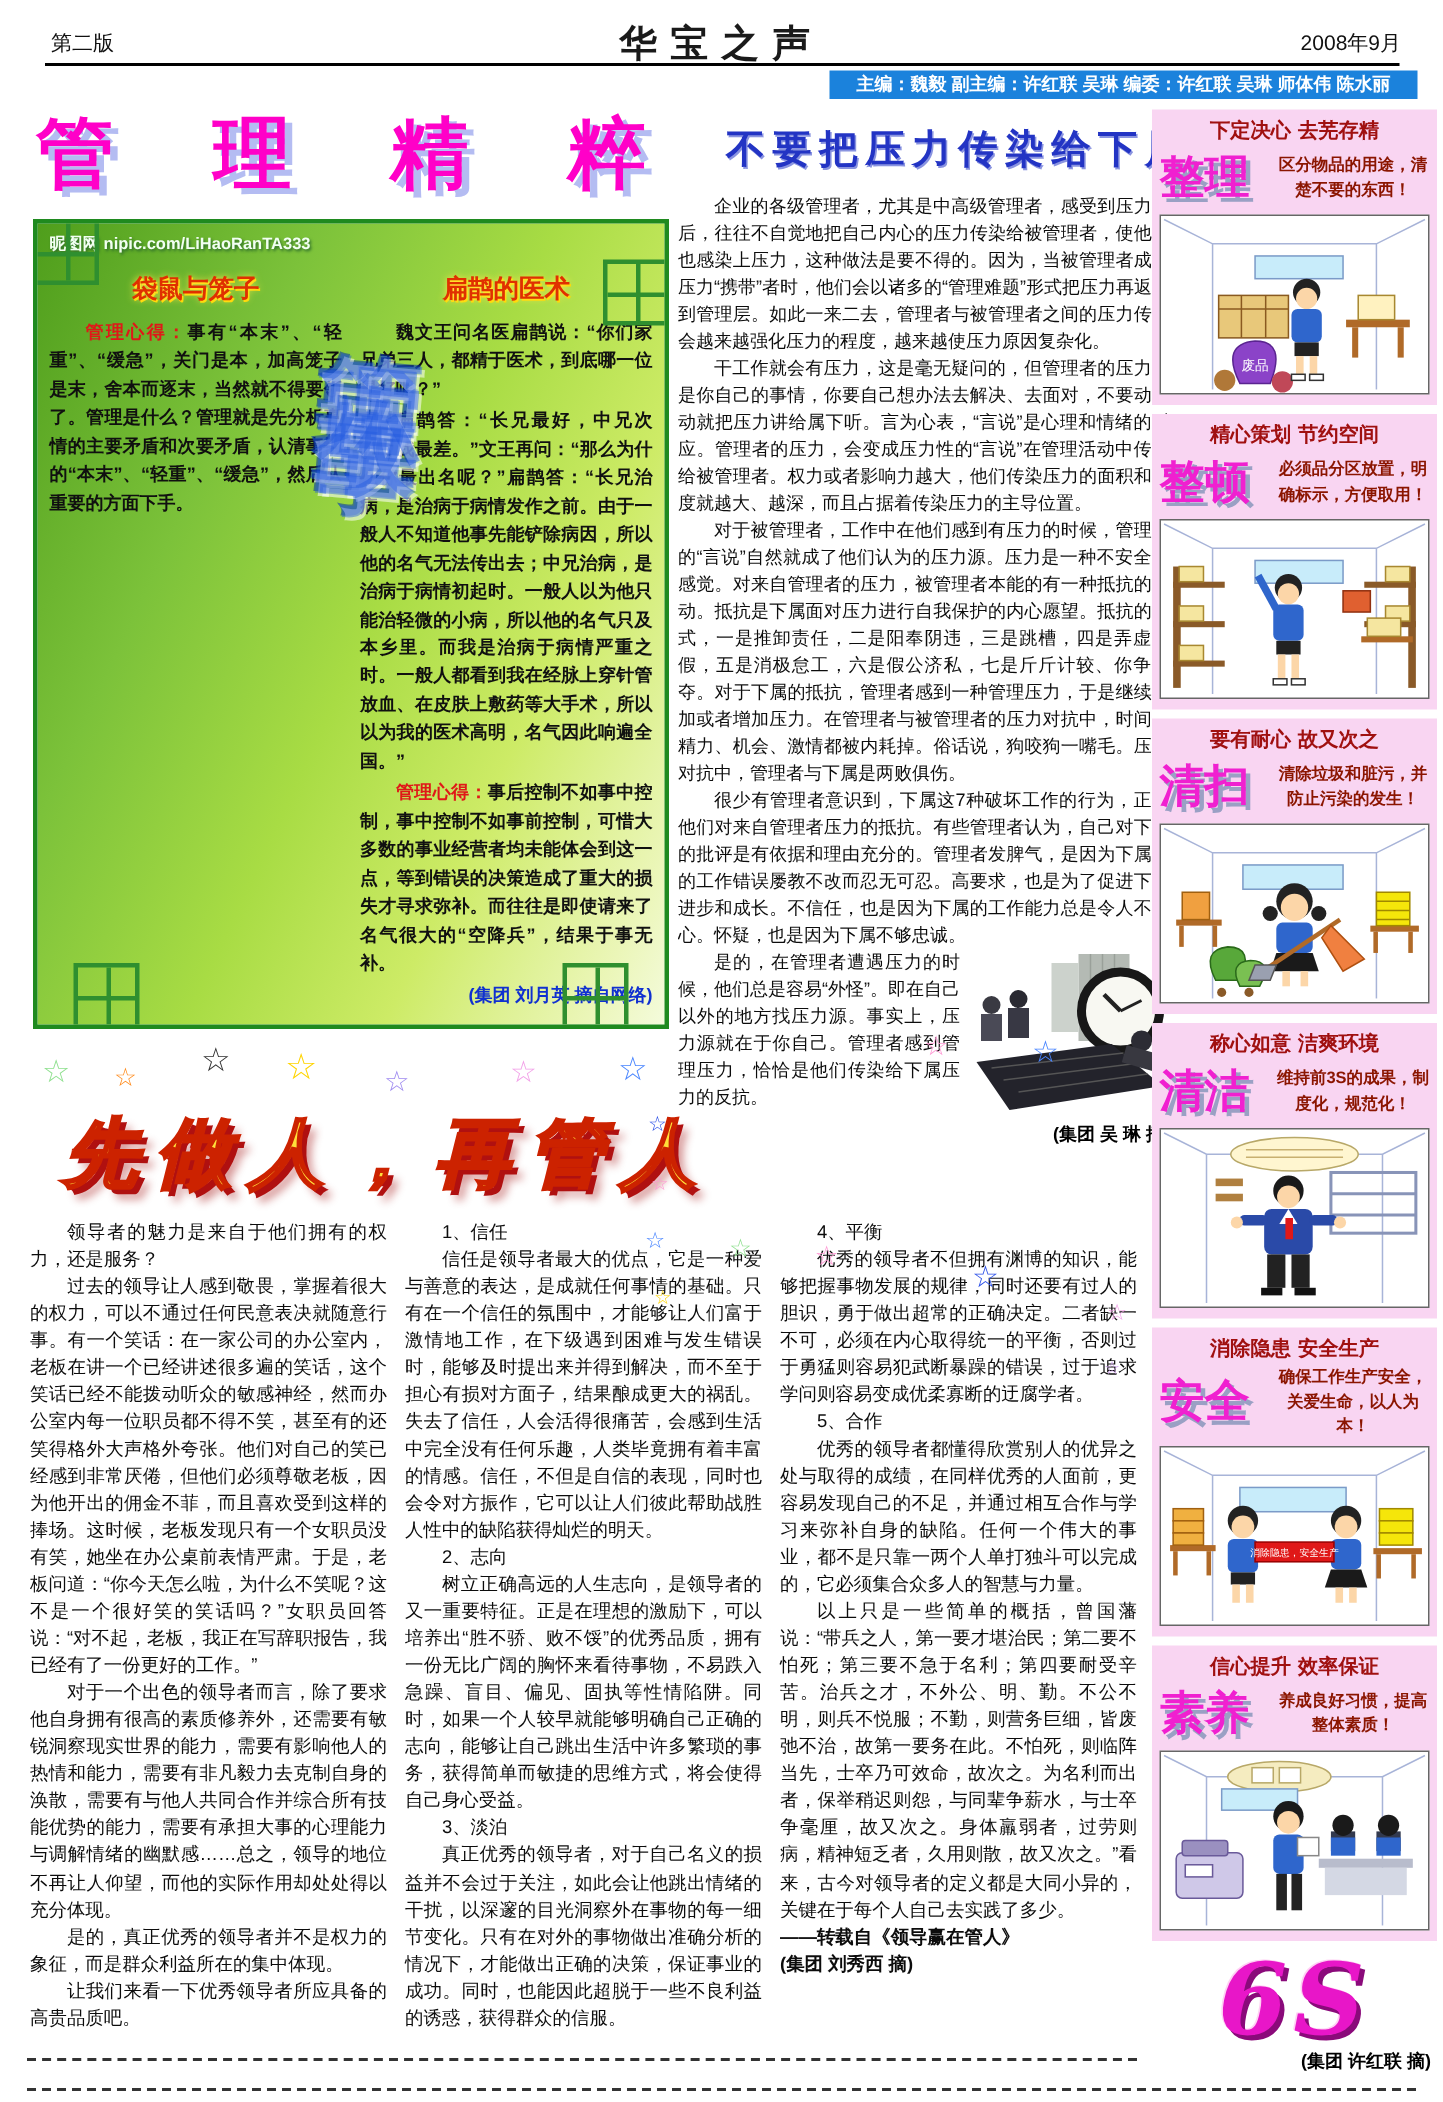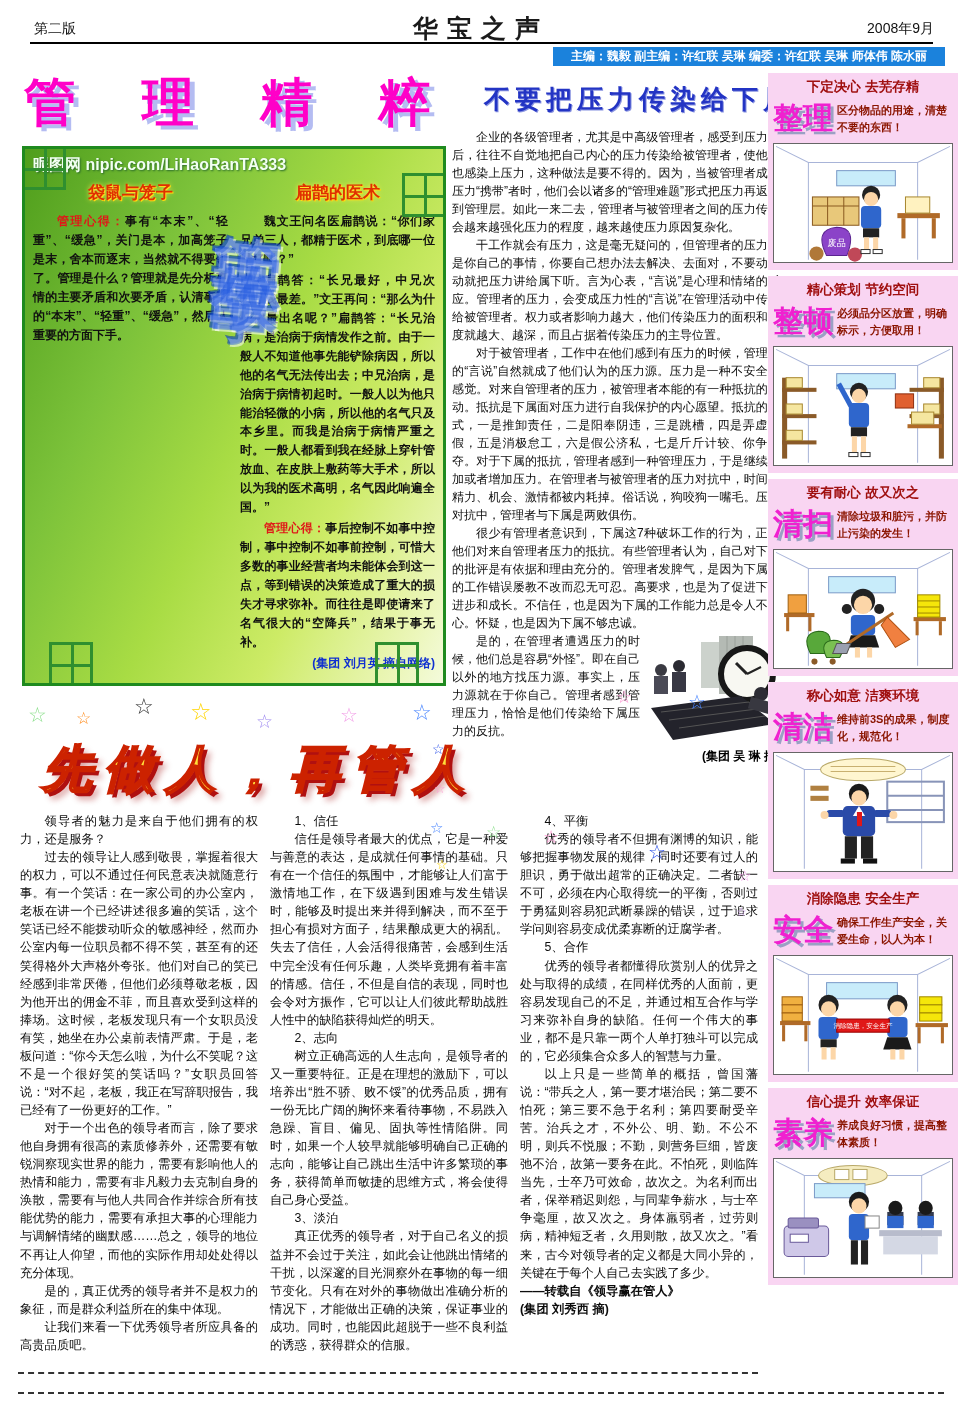--- a/index.html
+++ b/index.html
@@ -16,21 +16,21 @@
   .editor-bar{left:553px;top:47px;width:392px;height:19px;background:#1b82dc;color:#fff;
               font-size:12px;font-weight:bold;line-height:19px;text-align:center;white-space:nowrap;}
 
   
   .essence-title{left:24px;top:68px;width:420px;font-family:"DejaVu Serif",serif;font-weight:bold;
                  font-size:52px;letter-spacing:24px;color:#ff00c8;white-space:nowrap;
                  text-shadow:5px 4px 0 #b4bcf2;}
   .green-box{left:22px;top:146px;width:424px;height:540px;border:3px solid #1f8a1f;box-sizing:border-box;
              background:linear-gradient(115deg,#4f9e1c 0%,#7cc23a 28%,#a8dc44 52%,#cdeb66 72%,#ebf6b8 92%,#f4fbdc 100%);
              overflow:hidden;}
-  .gb-watermark{left:8px;top:6px;font-size:16px;font-weight:bold;color:#f2fff2;
+  .gb-watermark{left:8px;top:6px;font-size:11px;font-weight:bold;color:#f2fff2;
                 text-shadow:1px 1px 2px #2a6a2a;}
   .gb-vertical{left:163px;top:30px;height:480px;writing-mode:vertical-rl;font-family:"DejaVu Serif",serif;
                font-weight:bold;font-size:70px;letter-spacing:10px;color:rgba(35,90,225,0.45);
                text-shadow:2px 2px 0 rgba(255,255,255,0.55),-1px -1px 0 rgba(0,50,170,0.55);
                transform:rotate(5deg);pointer-events:none;z-index:3;}
   .gb-cols{position:absolute;left:8px;top:28px;width:402px;display:flex;gap:12px;z-index:2;}
   .gcol{width:195px;}
   .g-headline{text-align:center;font-size:17px;font-weight:bold;color:#e03000;margin:4px 0 8px 0;
               text-shadow:0 0 5px #ffe84a,1px 1px 0 #ffd700;}
   .gp{margin:0 0 2px 0;font-size:12px;line-height:1.58;font-weight:600;color:#101010;
@@ -60,21 +60,21 @@
   .leader-cols{left:20px;top:812px;width:738px;height:560px;column-count:3;column-gap:12px;overflow:hidden;}
   .leader-cols p{margin:0;font-size:12.3px;line-height:1.47;text-align:justify;text-indent:2em;color:#0c0c0c;}
   .leader-src{font-weight:bold;text-align:right;text-indent:0 !important;}
   .leader-attr{font-weight:bold;text-align:right;text-indent:0 !important;}
 
   
   .sidebar{left:768px;top:73px;width:190px;display:flex;flex-direction:column;gap:6px;}
   .panel{background:#f9d5f2;padding:5px 5px 7px 5px;box-sizing:border-box;}
   .p-head{text-align:center;font-size:13.5px;font-weight:bold;color:#a01010;margin-bottom:2px;
           font-family:"DejaVu Serif",serif;}
-  .p-row{display:flex;align-items:center;gap:4px;margin-bottom:4px;}
+  .p-row{display:flex;align-items:center;gap:18px;margin-bottom:4px;text-align:center;}
   .p-word{font-size:30px;font-weight:bold;color:#f020d0;font-family:"DejaVu Serif",serif;
           text-shadow:3px 3px 0 #9aa0c4;white-space:nowrap;}
   .p-desc{flex:1;font-size:11px;font-weight:bold;color:#8b1500;line-height:1.5;}
   .cartoon{background:#fff;border:1px solid #666;height:118px;}
   .cartoon svg{width:100%;height:100%;display:block;}
   .six-s{background:transparent;text-align:center;padding-top:2px;}
   .six-s-logo{font-size:66px;line-height:0.95;font-weight:bold;font-style:italic;color:#e816c8;
               font-family:"DejaVu Serif",serif;letter-spacing:4px;
               text-shadow:3px 3px 0 #8a0a7a,-1px -1px 0 #ffd0f4;}
   .six-s-attr{font-size:12px;font-weight:bold;color:#000;text-align:right;padding-right:4px;margin-top:2px;}
@@ -418,16 +418,20 @@
         <rect x="112" y="52" width="16" height="13" fill="#333a4e"></rect>
           <rect x="142" y="52" width="16" height="13" fill="#333a4e"></rect>
         <circle cx="120" cy="48" r="7" fill="#1a1a1a"></circle>
           <circle cx="150" cy="48" r="7" fill="#1a1a1a"></circle>
         <rect x="112" y="56" width="16" height="12" fill="#2f66cc"></rect>
           <rect x="142" y="56" width="16" height="12" fill="#2f66cc"></rect>
       </svg>
     </div>
   </div>
 
+  <div class="six-s">
+    <div class="six-s-logo">6S</div>
+    <div class="six-s-attr">(集团 许红联 摘)</div>
+  </div>
 </div>
 
 <div class="abs dash1"></div>
 <div class="abs dash2"></div>
 
 </body></html>

